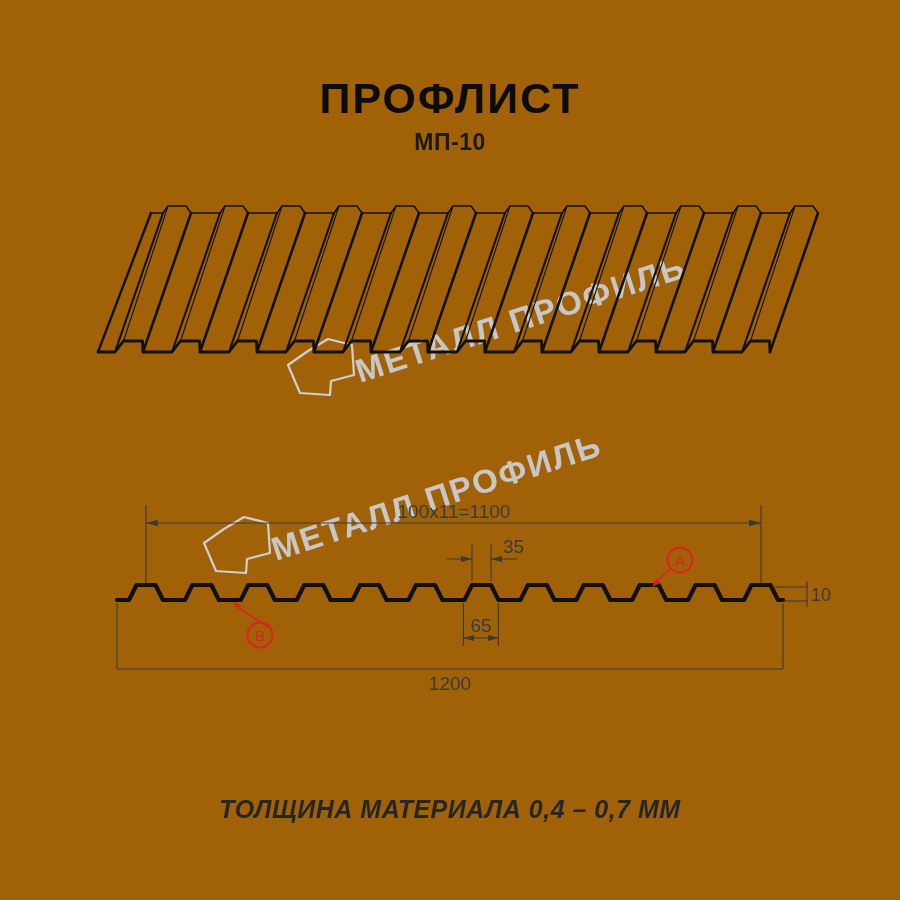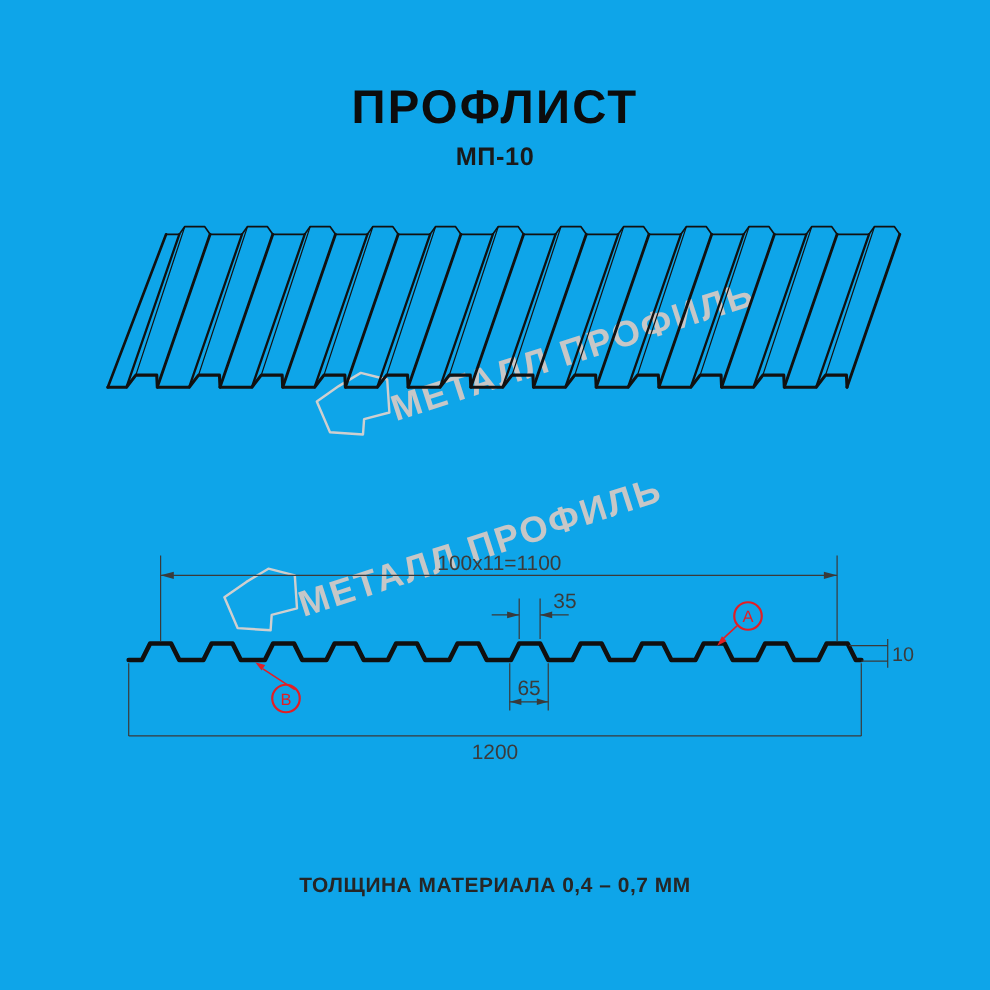--- a/index.html
+++ b/index.html
@@ -1,26 +1,26 @@
 <!DOCTYPE html>
 <html><head>
 <meta charset="utf-8">
 <style>
   * { margin:0; padding:0; box-sizing:border-box; }
   html,body { background:#ffffff; }
   body { width:900px; height:900px; overflow:hidden;
          font-family:"Liberation Sans", sans-serif; }
-  #canvas { position:relative; width:900px; height:900px; background:#0ea5e9; }
+  #canvas { position:relative; width:900px; height:900px; background:#a16207; }
 
   .title { position:absolute; top:74px; left:0; width:900px; text-align:center;
            font-size:43px; font-weight:700; letter-spacing:2px; color:#0c0c0c; }
   .subtitle { position:absolute; top:129px; left:0; width:900px; text-align:center;
               font-size:23px; font-weight:700; letter-spacing:.5px; color:#1a1a1a; }
   .footer { position:absolute; top:795px; left:0; width:900px; text-align:center;
-            font-size:19px; font-weight:700; letter-spacing:.5px; color:#262626; }
+            font-size:25px; font-weight:700; letter-spacing:.5px; color:#262626;font-style:italic; }
 
   .wm { position:absolute; width:420px; height:150px; pointer-events:none; }
   .wm1 { left:280px; top:255px; }
   .wm2 { left:196px; top:433px; }
   .wm svg { width:100%; height:100%; }
   .wm-logo { fill:none; stroke:#cfcfcf; stroke-width:2.2; stroke-linejoin:round; }
   .wm-text { font-family:"Liberation Sans", sans-serif; font-size:33px; font-weight:700;
              fill:#c7c7c7; letter-spacing:2px; }
 
   #sheet3d { position:absolute; left:95px; top:200px; }

